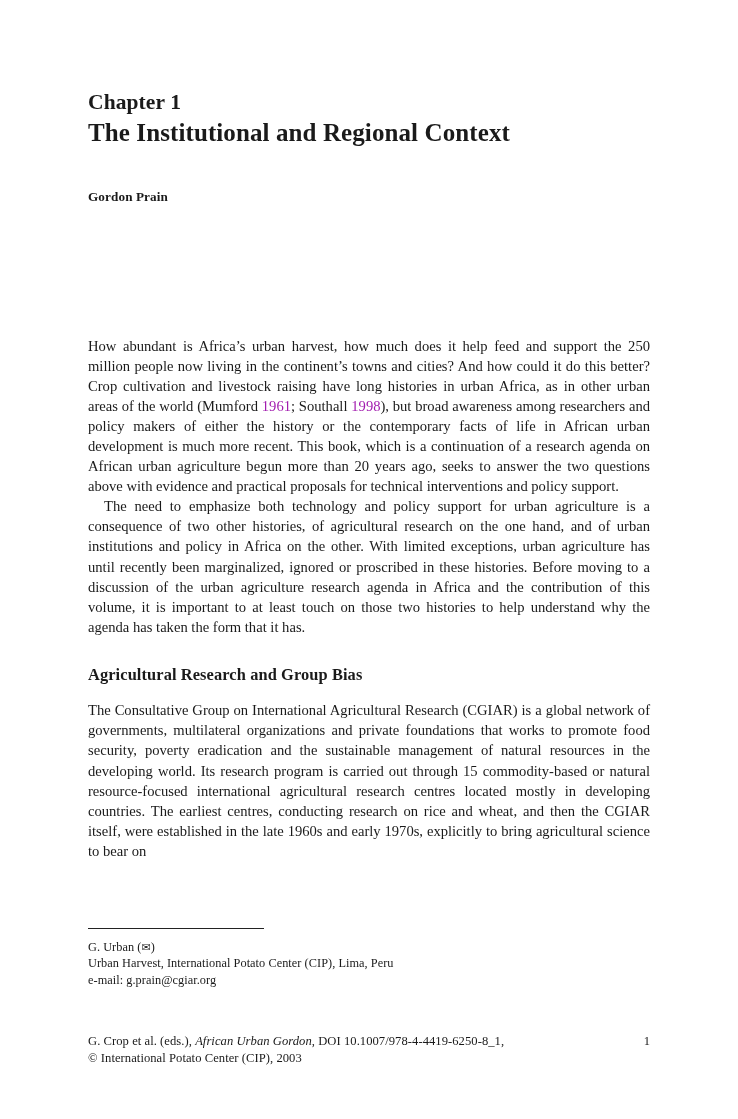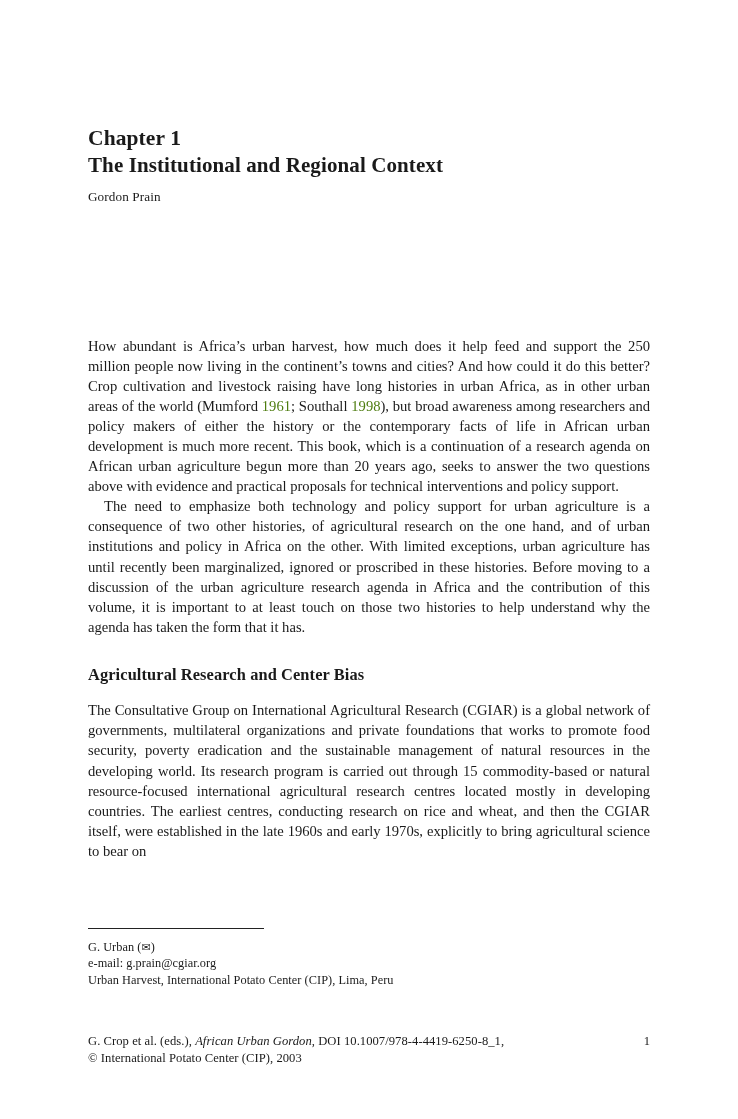--- a/index.html
+++ b/index.html
@@ -29,34 +29,33 @@
     position: absolute;
     left: 88px;
     top: 88px;
     width: 562px;
   }
   .chapter-number {
     font-size: 21.5px;
     font-weight: bold;
     line-height: 1.32;
     letter-spacing: 0.1px;
-    margin-top: 36px;
   }
   .chapter-title {
-    font-size: 21px;
+    font-size: 25px;
     font-weight: bold;
     line-height: 1.32;
     letter-spacing: 0.1px;
   }
   .author {
     position: absolute;
     left: 88px;
     top: 189px;
     font-size: 13.2px;
-    font-weight: normal;
+    font-weight: bold;
     letter-spacing: 0.1px;
   }
 
   
   .body-block {
     position: absolute;
     left: 88px;
     top: 336px;
     width: 562px;
   }
@@ -65,21 +64,21 @@
     font-size: 14.6px;
     line-height: 20.05px;
     text-align: justify;
     text-justify: inter-word;
     hyphens: none;
   }
   p.para.indent {
     text-indent: 16px;
   }
   a.ref-year, .ref-year {
-    color: #4d7c0f;
+    color: #a21caf;
     text-decoration: none;
   }
 
   
   h2.section-heading {
     margin: 0;
     font-size: 16.4px;
     font-weight: bold;
     letter-spacing: 0.1px;
     line-height: 1.2;
@@ -146,32 +145,32 @@
   <div class="author">Gordon Prain</div>
 
   <div class="body-block">
 
     <p class="para"><span>How abundant is Africa’s urban harvest, how much does it help feed and support the 250 million people now living in the continent’s towns and cities? And how could it do this better? Crop cultivation and livestock raising have long histories in urban Africa, as in other urban areas of the world (Mumford </span><a class="ref-year" href="#">1961</a><span>; Southall </span><a class="ref-year" href="#">1998</a><span>), but broad awareness among researchers and policy makers of either the history or the contemporary facts of life in African urban development is much more recent. This book, which is a continuation of a research agenda on African urban agriculture begun more than 20 years ago, seeks to answer the two questions above with evidence and practical proposals for technical interventions and policy support.</span></p>
 
     <p class="para indent">The need to emphasize both technology and policy support for urban agriculture is a consequence of two other histories, of agricultural research on the one hand, and of urban institutions and policy in Africa on the other. With limited exceptions, urban agriculture has until recently been marginalized, ignored or proscribed in these histories. Before moving to a discussion of the urban agriculture research agenda in Africa and the contribution of this volume, it is important to at least touch on those two histories to help understand why the agenda has taken the form that it has.</p>
 
     <div class="sec-gap-before"></div>
 
-    <h2 class="section-heading">Agricultural Research and Center Bias</h2>
+    <h2 class="section-heading">Agricultural Research and Group Bias</h2>
 
     <div class="sec-gap-after"></div>
 
     <p class="para">The Consultative Group on International Agricultural Research (CGIAR) is a global network of governments, multilateral organizations and private foundations that works to promote food security, poverty eradication and the sustainable management of natural resources in the developing world. Its research program is carried out through 15 commodity-based or natural resource-focused international agricultural research centres located mostly in developing countries. The earliest centres, conducting research on rice and wheat, and then the CGIAR itself, were established in the late 1960s and early 1970s, explicitly to bring agricultural science to bear on</p>
   </div>
 
   <div class="footnote">
     <div class="footnote-rule"></div>
     <div class="footnote-line"><span>G. Urban (</span><span class="envelope">✉</span><span>)</span></div>
+    <div class="footnote-line">Urban Harvest, International Potato Center (CIP), Lima, Peru</div>
     <div class="footnote-line">e-mail: g.prain@cgiar.org</div>
-    <div class="footnote-line">Urban Harvest, International Potato Center (CIP), Lima, Peru</div>
   </div>
 
   <div class="footer">
     <div class="footer-row"><span>G. Crop et al. (eds.), </span><span class="book-title">African Urban Gordon</span><span>, DOI 10.1007/978-4-4419-6250-8_1,</span><span class="page-number">1</span></div>
     <div class="footer-row">© International Potato Center (CIP), 2003</div>
   </div>
 
 </div>
 
 </body></html>

